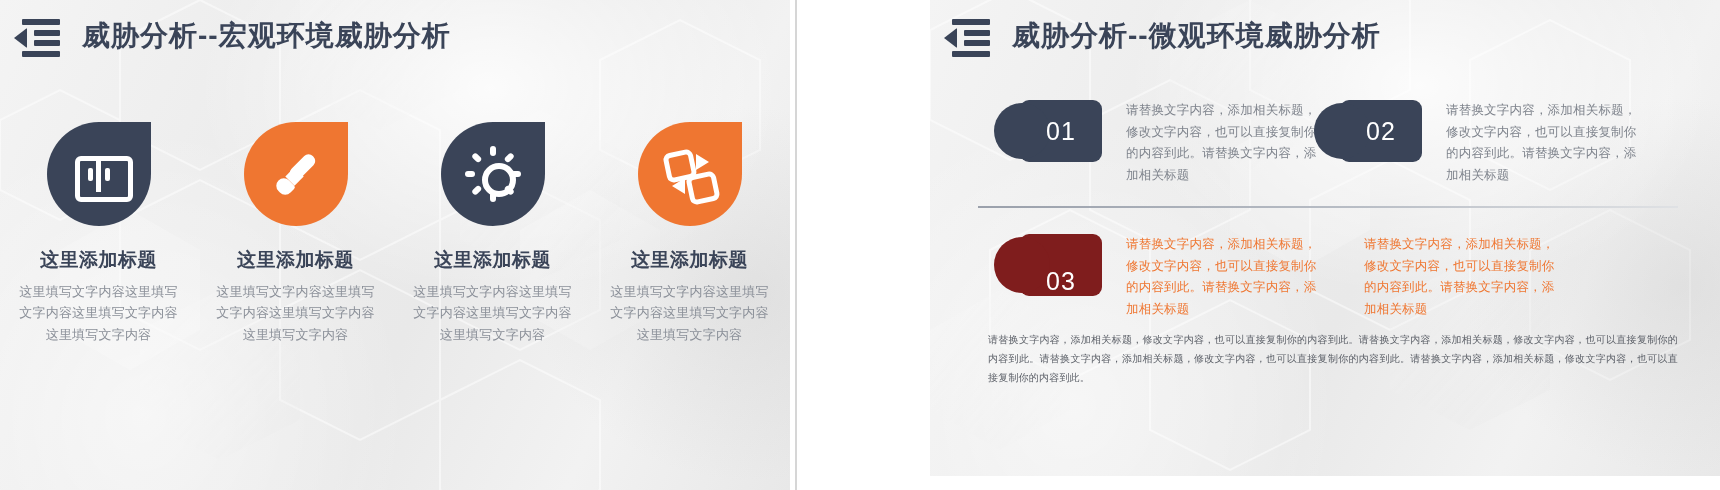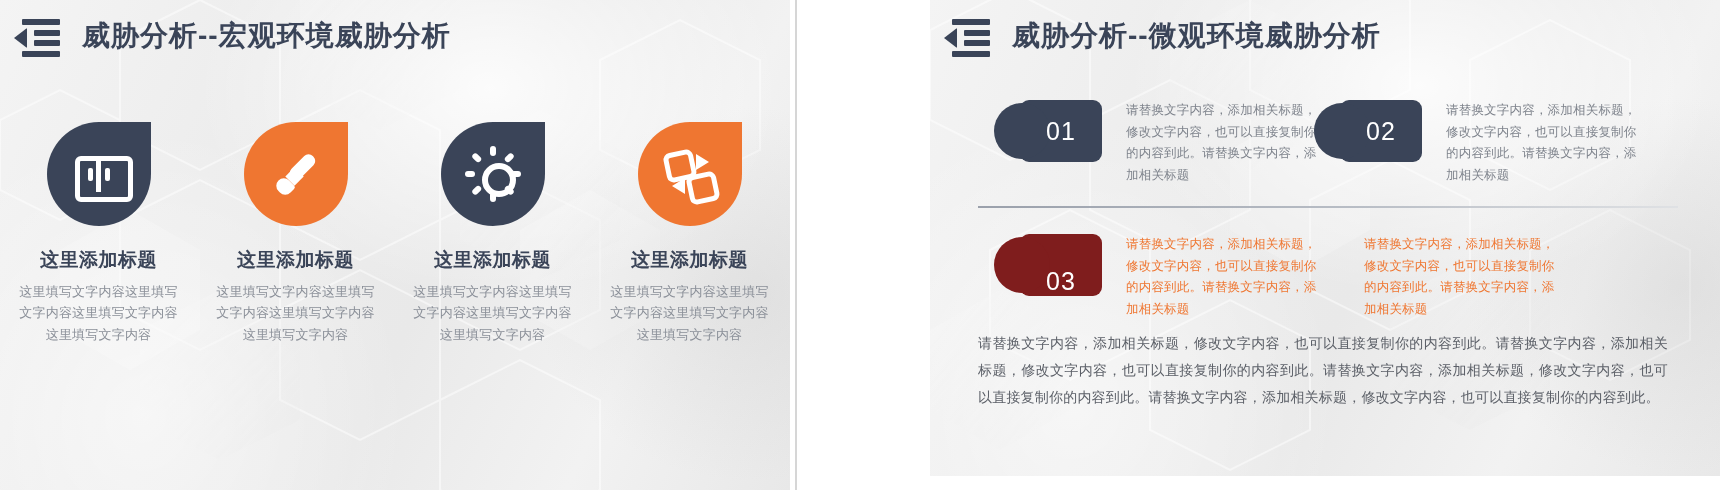--- a/index.html
+++ b/index.html
@@ -141,22 +141,22 @@
   .itext.gray{color:#7e838c;}
   .itext.orange{color:#ef7631;}
 
   .rowline{
     position:absolute;left:48px;top:206px;width:700px;height:2px;
     background:linear-gradient(90deg,#9aa0ab 0%,#b9bec6 55%,#dfe1e4 100%);
     z-index:4;
   }
 
   .footer{
-    position:absolute;left:48px;top:330px;width:690px;z-index:5;
-    font-size:14px;line-height:1.92;color:#5c6068;letter-spacing:.2px;text-align:justify;
+    position:absolute;left:58px;top:330px;width:690px;z-index:5;
+    font-size:10px;line-height:1.92;color:#5c6068;letter-spacing:.2px;text-align:justify;
   }
 </style>
 </head>
 <body>
 
 <div class="stage">
 
   <div class="slide left">
     <div class="wash"></div>
     <svg class="hexlayer" viewBox="0 0 790 490" preserveAspectRatio="xMidYMid slice">

